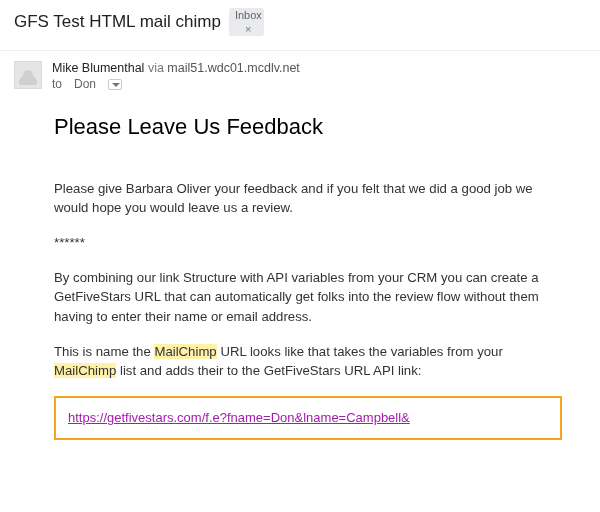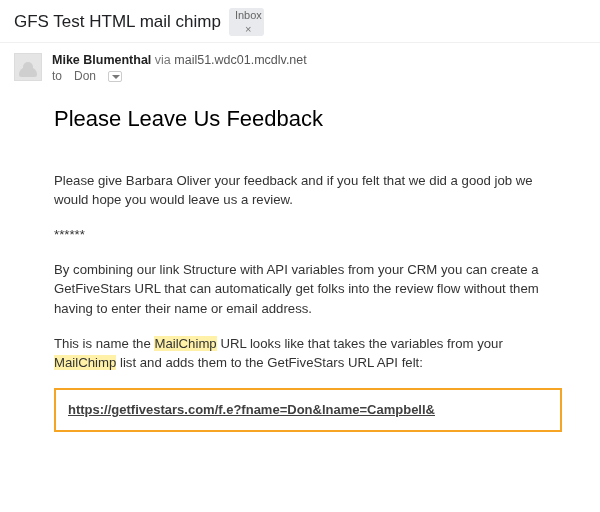--- a/index.html
+++ b/index.html
@@ -5,21 +5,21 @@
   * { box-sizing: border-box; margin: 0; padding: 0; }
   body {
     font-family: Arial, Helvetica, sans-serif;
     background: #ffffff;
     width: 600px;
     height: 512px;
     overflow: hidden;
     color: #222;
   }
   .subject-row {
-    padding: 8px 14px 6px 14px;
+    padding: 8px 14px 14px 14px;
     border-bottom: 1px solid #f0f0f0;
     display: flex;
     align-items: center;
     gap: 8px;
   }
   .subject-text {
     font-size: 17px;
     color: #202124;
   }
   .label-chip {
@@ -68,21 +68,21 @@
     width: 18px; height: 10px;
     background: #cfcfcf;
     border-radius: 9px 9px 3px 3px;
     transform: translateX(-50%);
   }
   .headers { flex: 1; }
   .from-line {
     font-size: 12.5px;
     color: #555;
   }
-  .from-line .sender { font-weight: bold; color: #222; }
+  .from-line .sender { font-weight: normal; color: #222; }
   .from-line .via-label { color: #777; }
   .to-line {
     font-size: 12px;
     color: #666;
     margin-top: 2px;
     display: flex;
     align-items: center;
     gap: 12px;
   }
   .details-toggle {
@@ -116,25 +116,24 @@
   }
   .body p { margin-bottom: 16px; }
   .u { }
   .hl { background: #fff2a8; }
   .link-box {
     border: 2px solid #f6a423;
     padding: 10px 12px;
     margin-top: 4px;
   }
   .link-box a {
-    color: #404040;
+    color: #a21caf;
     text-decoration: underline;
     font-size: 13px;
     word-break: break-all;
-    font-weight: bold;
   }
 </style>
 </head>
 <body>
 
 <div class="subject-row">
   <span class="subject-text">GFS Test HTML mail chimp</span>
   <span class="label-chip">
     <span>Inbox</span>
     <span class="x">×</span>
@@ -163,19 +162,19 @@
   <p>
     <span>Please give Barbara Oliver your </span><span class="u">feedback</span><span> and if you felt that we did a good job we would hope you would leave us a review.</span>
   </p>
 
   <p>******</p>
 
 
   <p>By combining our link Structure with API variables from your CRM you can create a GetFiveStars URL that can automatically get folks into the review flow without them having to enter their name or email address.</p>
 
   <p>
-    <span>This is name the </span><span class="hl">MailChimp</span><span> URL looks like that takes the variables from your </span><span class="hl">MailChimp</span><span> list and adds them to the GetFiveStars URL API felt:</span>
+    <span>This is name the </span><span class="hl">MailChimp</span><span> URL looks like that takes the variables from your </span><span class="hl">MailChimp</span><span> list and adds their to the GetFiveStars URL API link:</span>
   </p>
 
   <div class="link-box">
     <a href="#"><span>https://getfivestars.com/f.e?fname=Don&amp;lname=Campbell&amp;</span><br></a>
   </div>
 </div>
 
 </body></html>

